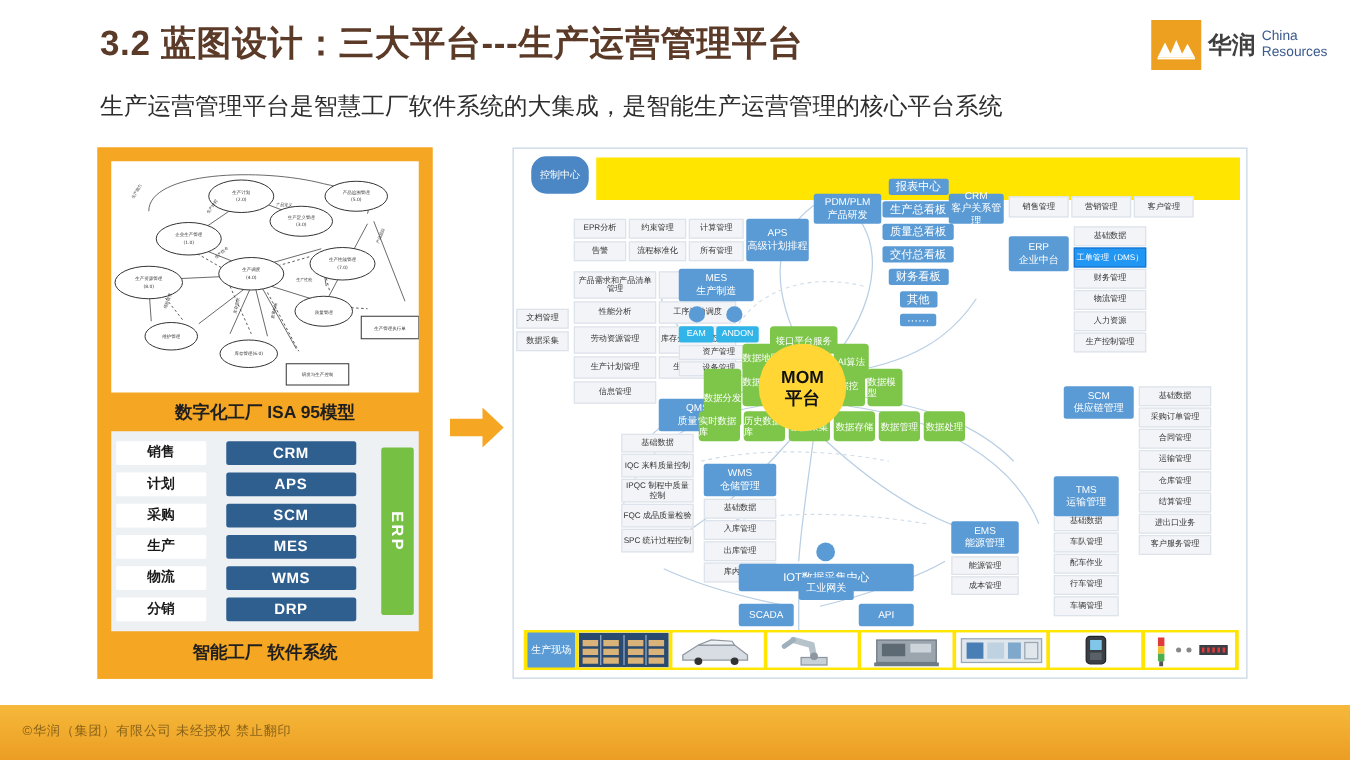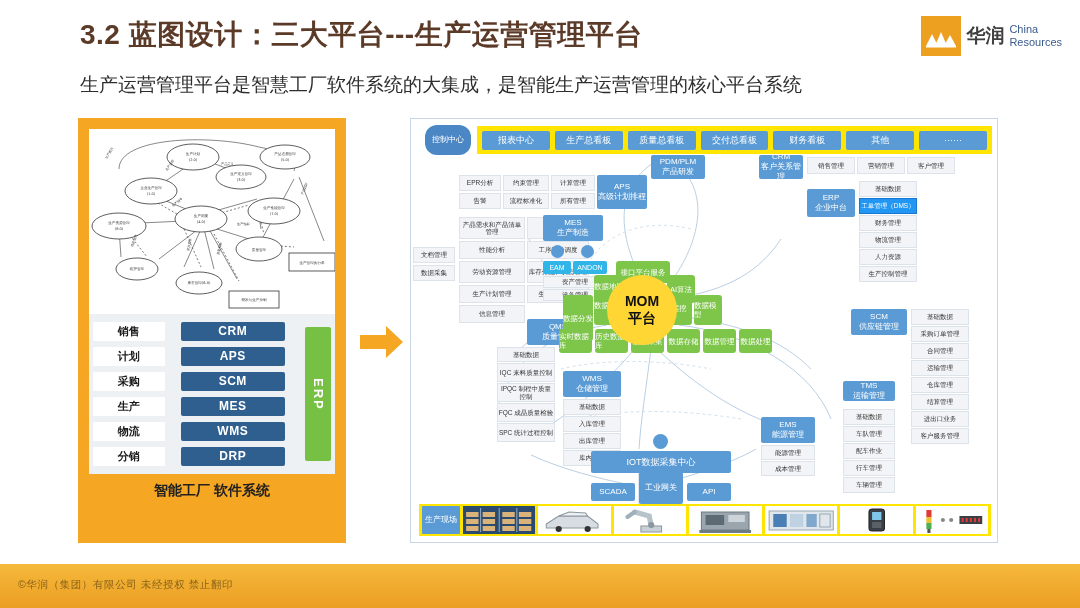--- a/index.html
+++ b/index.html
@@ -73,21 +73,21 @@
   #right-panel {
     position: absolute; left: 410px; top: 118px;
     width: 588px; height: 425px;
     background: #ffffff; border: 1px solid #c9d6e3;
   }
   #diagram { position: absolute; left: 0; top: 0; width: 588px; height: 425px; }
 
   
   #control-bar {
     position: absolute; left: 66px; top: 7px; width: 515px; height: 28px;
-    background: #ffe500; display: flex; align-items: center; gap: 5px; padding: 4px 5px;
+    background: #ffe500; display: flex; align-items: center; gap: 5px; padding: 17px 5px; flex-direction: column;
   }
   #control-center {
     position: absolute; left: 14px; top: 6px; width: 46px; height: 30px;
     background: #4b87c4; color: #fff; font-size: 8px; line-height: 10px;
     display: flex; align-items: center; justify-content: center; text-align: center;
     border-radius: 12px;
   }
   .ctrl-btn {
     background: #5b9bd5; color: #ffffff; font-size: 9px; height: 19px;
     display: flex; align-items: center; justify-content: center;
@@ -250,20 +250,21 @@
         <text x="132" y="36">产品定义</text>
         <text x="84" y="78" transform="rotate(-40 84 78)">生产指令</text>
         <text x="148" y="96">生产性能</text>
         <text x="214" y="66" transform="rotate(-68 214 66)">产品跟踪</text>
         <text x="44" y="118" transform="rotate(-70 44 118)">维护请求</text>
         <text x="100" y="122" transform="rotate(-78 100 122)">库存需求</text>
         <text x="130" y="126" transform="rotate(-78 130 126)">质量检验</text>
       </g>
     </svg>
   </div>
+  <div id="isa-caption">数字化工厂  ISA 95模型</div>
 
   <div id="sw-box">
     <div class="sw-grid">
       <div class="sw-col-left">
         <div class="sw-item-l">销售</div>
         <div class="sw-item-l">计划</div>
         <div class="sw-item-l">采购</div>
         <div class="sw-item-l">生产</div>
         <div class="sw-item-l">物流</div>
         <div class="sw-item-l">分销</div>
@@ -416,21 +417,21 @@
   </div>
   <div class="lt-box" style="left:500px; top:190px; width:58px; height:16px;">基础数据</div>
   <div class="lt-box" style="left:500px; top:207px; width:58px; height:16px;">采购订单管理</div>
   <div class="lt-box" style="left:500px; top:224px; width:58px; height:16px;">合同管理</div>
   <div class="lt-box" style="left:500px; top:241px; width:58px; height:16px;">运输管理</div>
   <div class="lt-box" style="left:500px; top:258px; width:58px; height:16px;">仓库管理</div>
   <div class="lt-box" style="left:500px; top:275px; width:58px; height:16px;">结算管理</div>
   <div class="lt-box" style="left:500px; top:292px; width:58px; height:16px;">进出口业务</div>
   <div class="lt-box" style="left:500px; top:309px; width:58px; height:16px;">客户服务管理</div>
 
-  <div class="blue-head" style="left:432px; top:262px; width:52px; height:20px;">
+  <div class="blue-head" style="left:432px; top:262px; width:52px; height:32px;">
     <span>TMS</span>
       <span>运输管理</span>
   </div>
   <div class="lt-box" style="left:432px; top:290px; width:52px; height:16px;">基础数据</div>
   <div class="lt-box" style="left:432px; top:307px; width:52px; height:16px;">车队管理</div>
   <div class="lt-box" style="left:432px; top:324px; width:52px; height:16px;">配车作业</div>
   <div class="lt-box" style="left:432px; top:341px; width:52px; height:16px;">行车管理</div>
   <div class="lt-box" style="left:432px; top:358px; width:52px; height:16px;">车辆管理</div>
 
   <div class="blue-head" style="left:350px; top:298px; width:54px; height:26px;">
@@ -460,21 +461,21 @@
   <div class="green-box" style="left:292px; top:210px; width:33px; height:24px;">数据管理</div>
   <div class="green-box" style="left:328px; top:210px; width:33px; height:24px;">数据处理</div>
 
   <div class="node-dot" style="left:242px; top:315px; width:15px; height:15px;"></div>
   <div class="blue-head" style="left:180px; top:332px; width:140px; height:22px; font-size:9px;">
     <span>IOT数据采集中心</span>
   </div>
   <div class="blue-head" style="left:180px; top:364px; width:44px; height:18px; font-size:8px;">
     <span>SCADA</span>
   </div>
-  <div class="blue-head" style="left:228px; top:353px; width:44px; height:32px; font-size:8px;">
+  <div class="blue-head" style="left:228px; top:343px; width:44px; height:18px; font-size:8px;">
     <span>工业网关</span>
   </div>
   <div class="blue-head" style="left:276px; top:364px; width:44px; height:18px; font-size:8px;">
     <span>API</span>
   </div>
 
   <div id="prod-bar">
     <div id="prod-label">生产现场</div>
     <div class="prod-photo">
       <svg viewBox="0 0 70 28" preserveAspectRatio="none">

